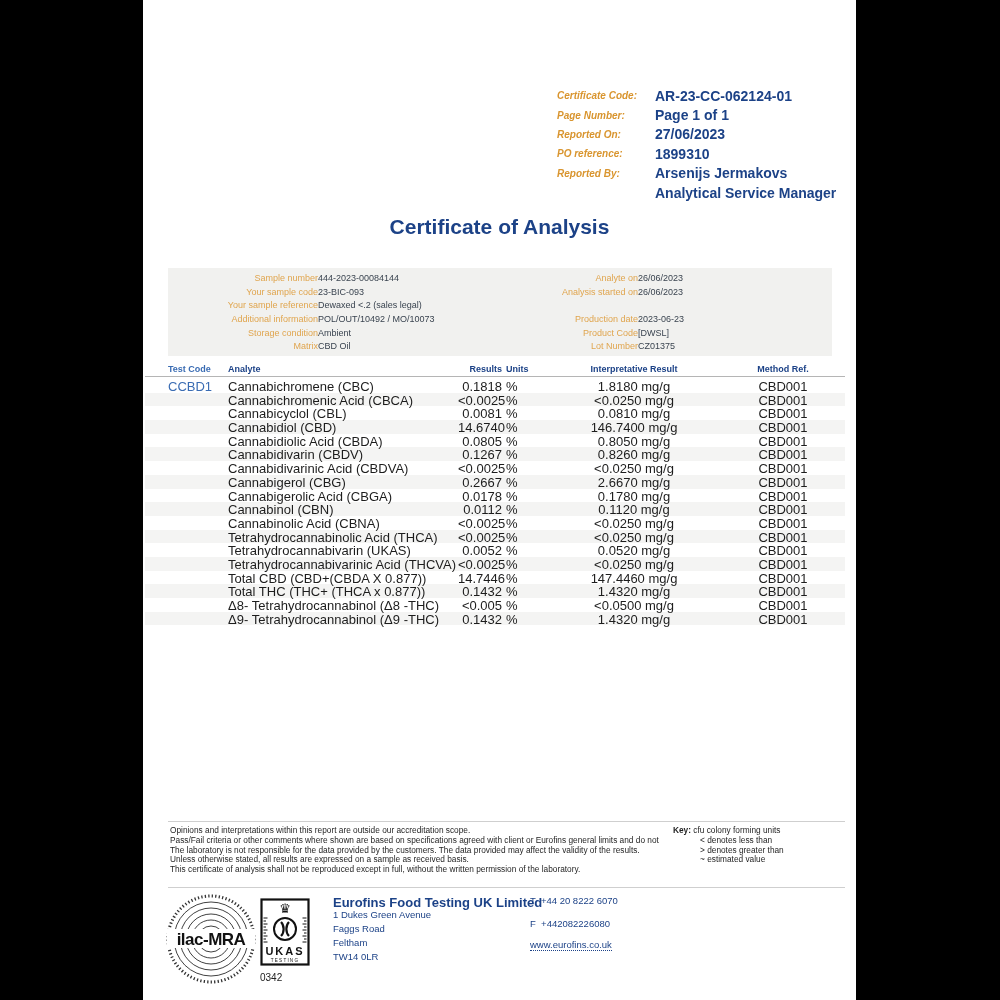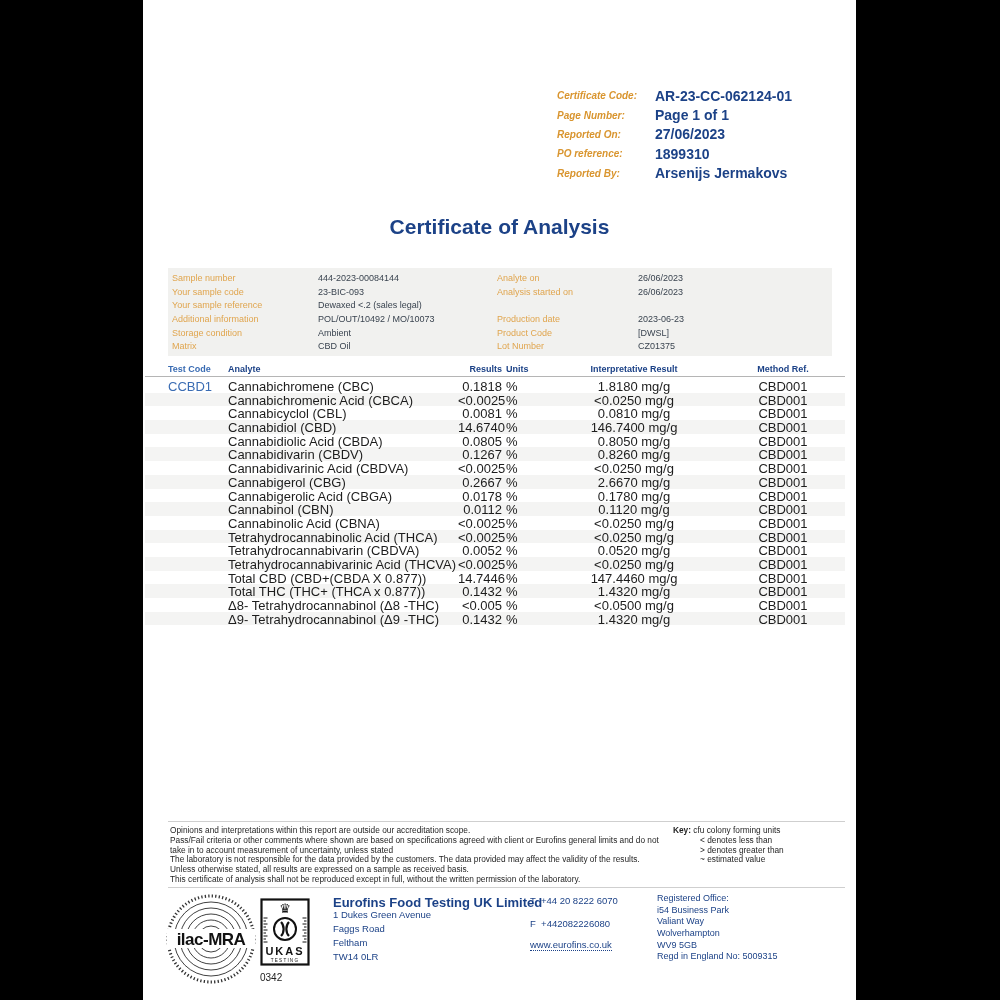--- a/index.html
+++ b/index.html
@@ -14,21 +14,21 @@
   .hdr-value { font-size:14px; font-weight:bold; color:#1c4287; white-space:nowrap; }
 
   .title { position:absolute; top:215px; left:0; width:100%; text-align:center;
            font-size:21px; font-weight:bold; color:#1c4287; }
 
   
   .sample-bg { position:absolute; left:25px; top:268px; width:664px; height:88px; background:#f1f1ef; }
   .sample-col { position:absolute; top:271px; }
   .sample-col.left  { left:29px; }
   .sample-col.right { left:354px; }
-  .s-row { display:flex; height:13.7px; align-items:center; }
+  .s-row { display:flex; height:13.7px; align-items:center;text-align:right; }
   .s-label { font-size:9px; color:#e0a54e; white-space:nowrap; }
   .left  .s-label { width:146px; }
   .right .s-label { width:141px; }
   .s-value { font-size:9px; color:#3a4450; white-space:nowrap; }
 
   
   .tgrid { display:grid; grid-template-columns:23px 60px 230px 44px 4px 30px 196px 102px; align-items:center; }
   .thead { position:absolute; left:2px; top:361px; width:700px; height:16px;
            border-bottom:1px solid #b5b5b5; font-size:9px; font-weight:bold; color:#1c4287; }
   .tbody { position:absolute; left:2px; top:379px; width:700px; }
@@ -92,20 +92,24 @@
       <div class="hdr-row">
         <span class="hdr-label">PO reference:</span>
         <span class="hdr-value">1899310</span>
       </div>
 
       <div class="hdr-row">
         <span class="hdr-label">Reported By:</span>
         <span class="hdr-value">Arsenijs Jermakovs</span>
       </div>
 
+      <div class="hdr-row">
+        <span class="hdr-label"></span>
+        <span class="hdr-value">Analytical Service Manager</span>
+      </div>
     </div>
 
   <div class="title">Certificate of Analysis</div>
 
   <div class="sample-bg"></div>
   <div class="sample-col left">
 
       <div class="s-row">
         <span class="s-label">Sample number</span>
         <span class="s-value">444-2023-00084144</span>
@@ -282,21 +286,21 @@
         <span class="c-code"></span>
         <span class="c-analyte">Tetrahydrocannabinolic Acid (THCA)</span>
         <span class="c-result">&lt;0.0025</span>
         <span class="c-unit">%</span>
         <span class="c-interp">&lt;0.0250 mg/g</span>
         <span class="c-method">CBD001</span>
       </div>
 
       <div class="trow tgrid">
         <span class="c-code"></span>
-        <span class="c-analyte">Tetrahydrocannabivarin (CBDVA)</span>
+        <span class="c-analyte">Tetrahydrocannabivarin (UKAS)</span>
         <span class="c-result">0.0052</span>
         <span class="c-unit">%</span>
         <span class="c-interp">0.0520 mg/g</span>
         <span class="c-method">CBD001</span>
       </div>
 
       <div class="trow tgrid">
         <span class="c-code"></span>
         <span class="c-analyte">Tetrahydrocannabivarinic Acid (THCVA)</span>
         <span class="c-result">&lt;0.0025</span>
@@ -342,21 +346,20 @@
       </div>
     </div>
 
   <div class="divider" style="top:821px;"></div>
   <div class="disclaimer">
 
       <div>Opinions and interpretations within this report are outside our accreditation scope.</div>
 
       <div>Pass/Fail criteria or other comments where shown are based on specifications agreed with client or Eurofins general limits and do not</div>
 
-      <div>take in to account measurement of uncertainty, unless stated</div>
 
       <div>The laboratory is not responsible for the data provided by the customers. The data provided may affect the validity of the results.</div>
 
       <div>Unless otherwise stated, all results are expressed on a sample as received basis.</div>
 
       <div>This certificate of analysis shall not be reproduced except in full, without the written permission of the laboratory.</div>
     </div>
   <div class="key">
     <div class="key-first"><b>Key:</b> <span>cfu colony forming units</span></div>
     <div>
@@ -414,28 +417,14 @@
         <div class="addr-line">TW14 0LR</div>
       </div>
   </div>
 
   <div class="contact">
     <div class="phone">T  +44 20 8222 6070</div>
     <div class="fax">F  +442082226080</div>
     <div class="web">www.eurofins.co.uk</div>
   </div>
 
-  <div class="registered">
-
-      <div>Registered Office:</div>
-
-      <div>i54 Business Park</div>
-
-      <div>Valiant Way</div>
-
-      <div>Wolverhampton</div>
-
-      <div>WV9 5GB</div>
-
-      <div>Regd in England No: 5009315</div>
-    </div>
 
 </div>
 
 </body></html>

